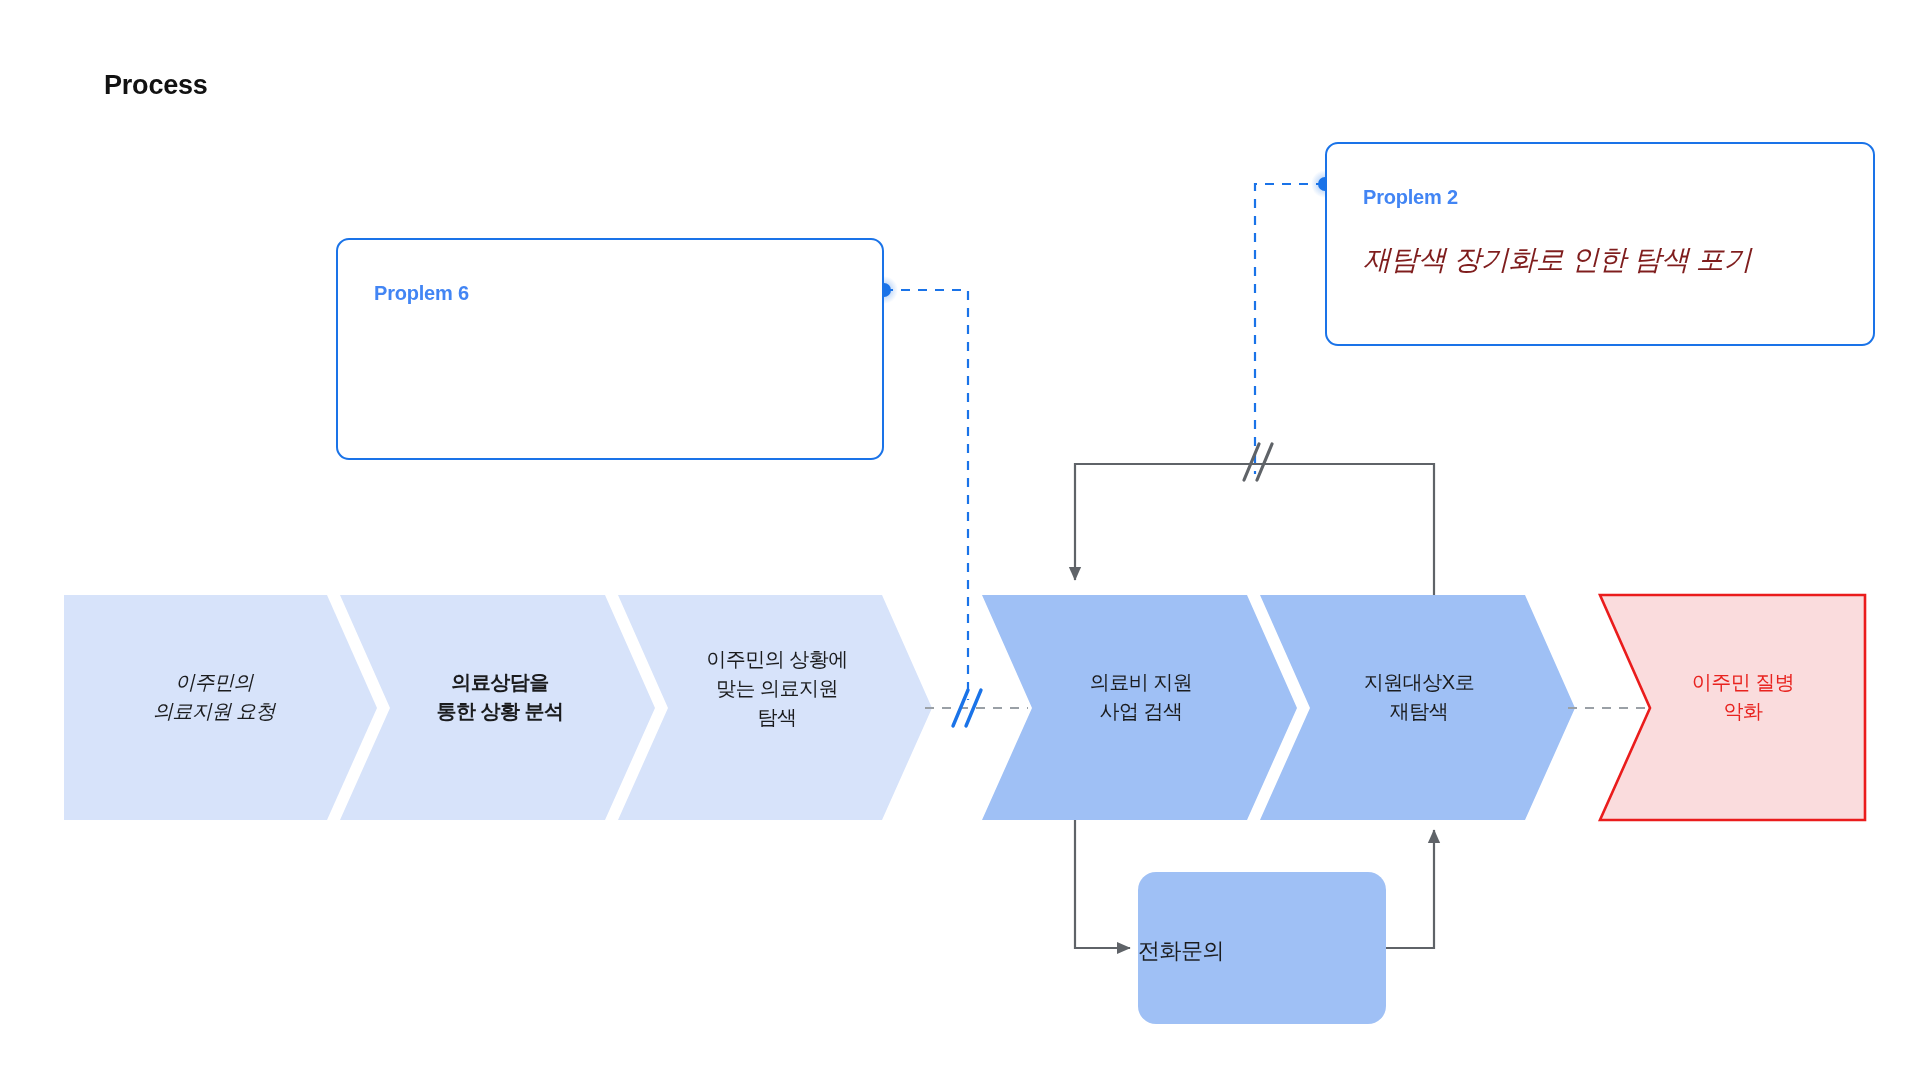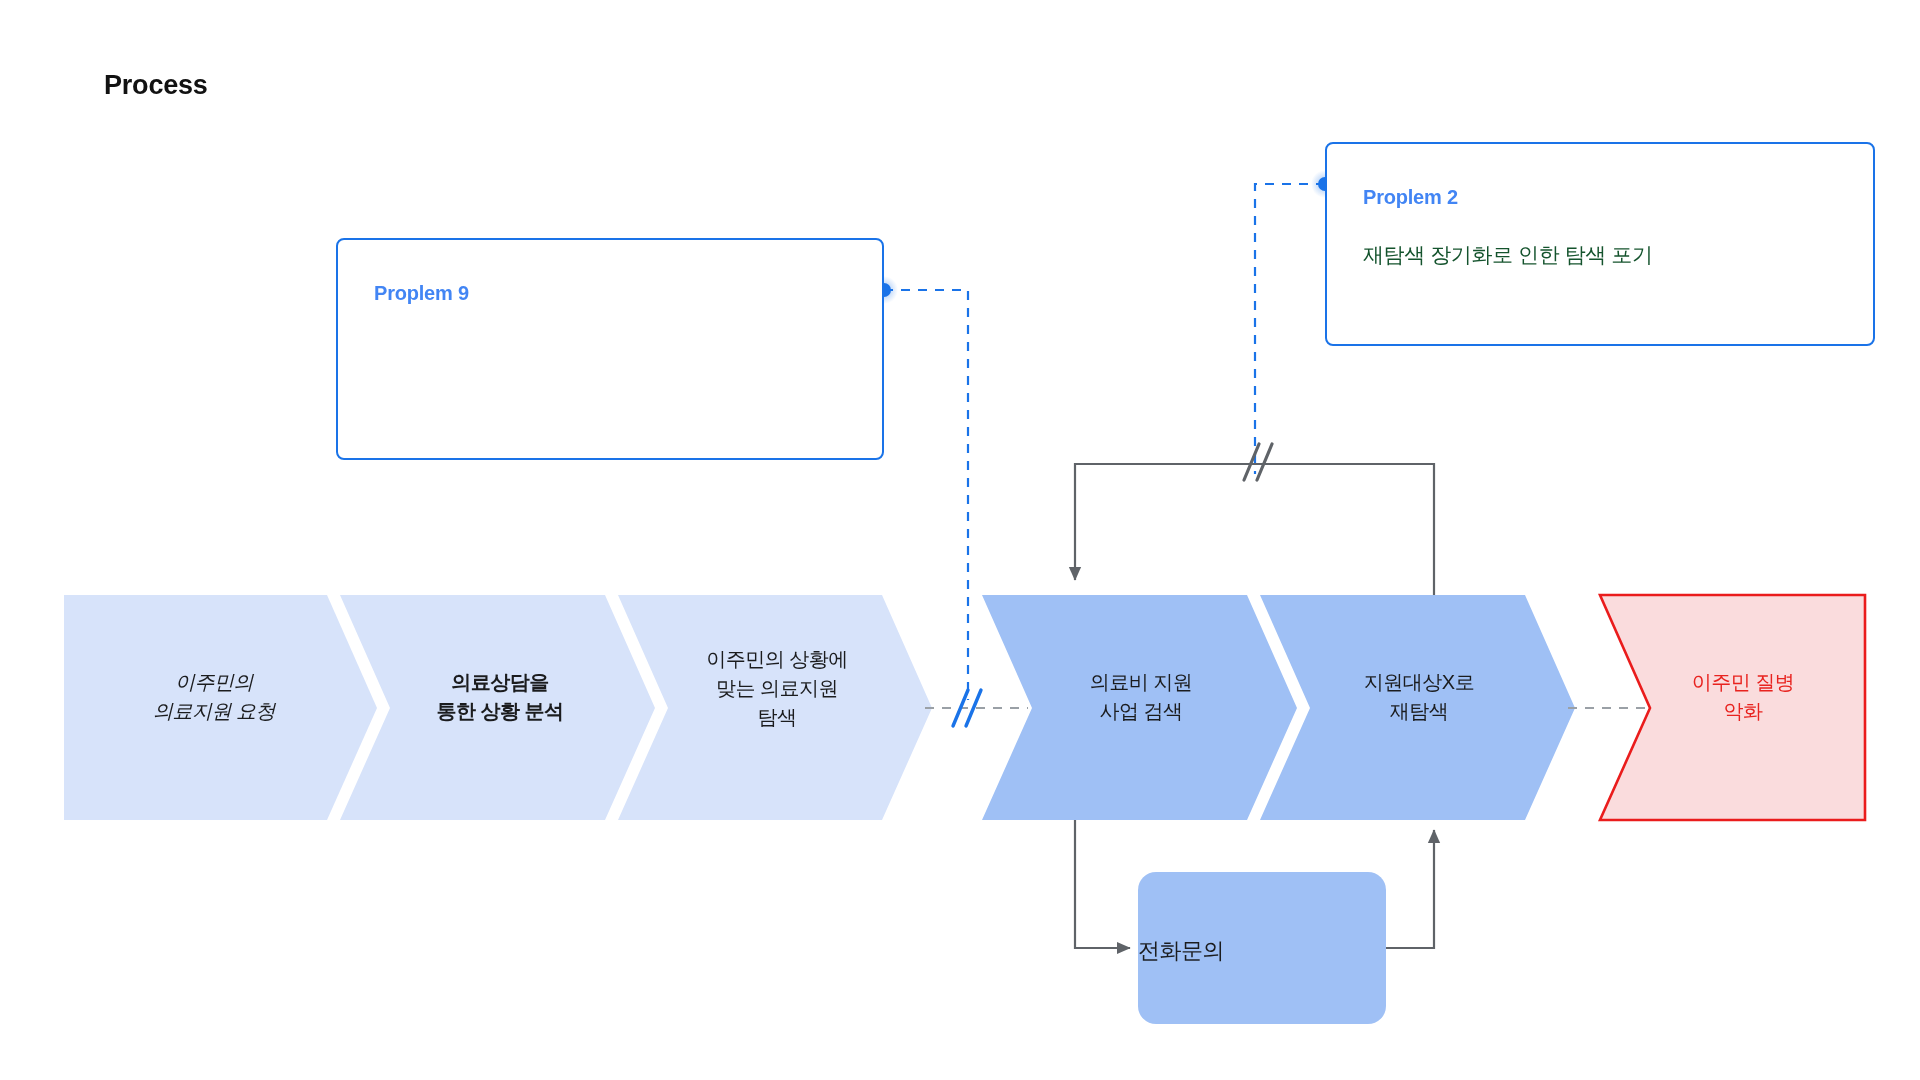--- a/index.html
+++ b/index.html
@@ -20,29 +20,29 @@
   }
 
   
   #wires { position: absolute; left: 0; top: 0; width: 1920px; height: 1080px; }
 
   
   .callout {
     position: absolute;
     background: #ffffff;
     border: 2.5px solid #1a73e8;
-    border-radius: 8px;
+    border-radius: 13px;
   }
   .callout-title {
     color: #4285f4; font-weight: 700; font-size: 20px;
     letter-spacing: -0.2px;
   }
   .callout-body {
-    color: #14532d; font-size: 21px; line-height: 1.42;
-    letter-spacing: -0.4px; white-space: pre-line;
+    color: #7f1d1d; font-size: 28px; line-height: 1.42;
+    letter-spacing: -0.4px; white-space: pre-line; font-style: italic;
   }
   #callout-1 { left: 336px; top: 238px; width: 548px; height: 222px; }
   #callout-1 .callout-title { position: absolute; left: 36px; top: 42px; }
   #callout-1 .callout-body  { position: absolute; left: 36px; top: 96px; }
 
   #callout-2 { left: 1325px; top: 142px; width: 550px; height: 204px; }
   #callout-2 .callout-title { position: absolute; left: 36px; top: 42px; }
   #callout-2 .callout-body  { position: absolute; left: 36px; top: 96px; }
 
   
@@ -134,21 +134,21 @@
     <path d="M 1325 184 L 1255 184 L 1255 474" fill="none" stroke="#1a73e8" stroke-width="2.2" stroke-dasharray="9 8"></path>
     <circle cx="1325" cy="184" r="14" fill="url(#dot-glow)"></circle>
     <circle cx="1325" cy="184" r="7" fill="#1a73e8"></circle>
     <g>
       <line x1="1244" y1="480" x2="1259" y2="444" stroke="#5f6368" stroke-width="3.2" stroke-linecap="round"></line>
       <line x1="1257" y1="480" x2="1272" y2="444" stroke="#5f6368" stroke-width="3.2" stroke-linecap="round"></line>
     </g>
   </svg>
 
   <div class="callout" id="callout-1">
-    <div class="callout-title">Proplem 9</div>
+    <div class="callout-title">Proplem 6</div>
   </div>
 
   <div class="callout" id="callout-2">
     <div class="callout-title">Proplem 2</div>
     <div class="callout-body">재탐색 장기화로 인한 탐색 포기</div>
   </div>
 
   <div class="step-label" style="left:64px;  top:668px; width:300px;font-style:italic;">이주민의
 의료지원 요청</div>
 

